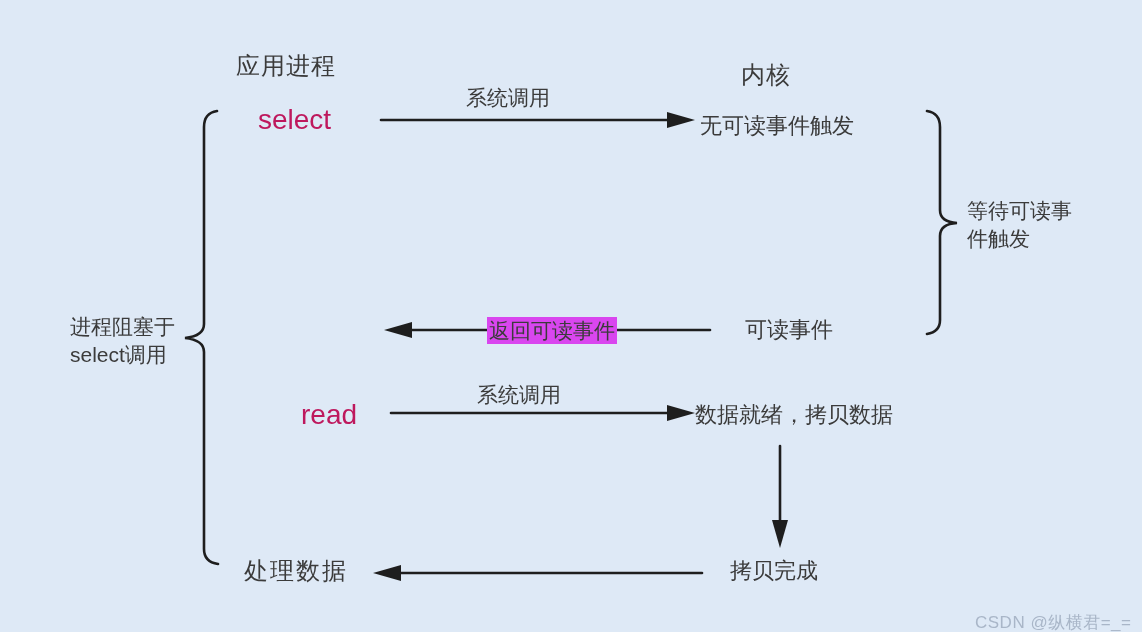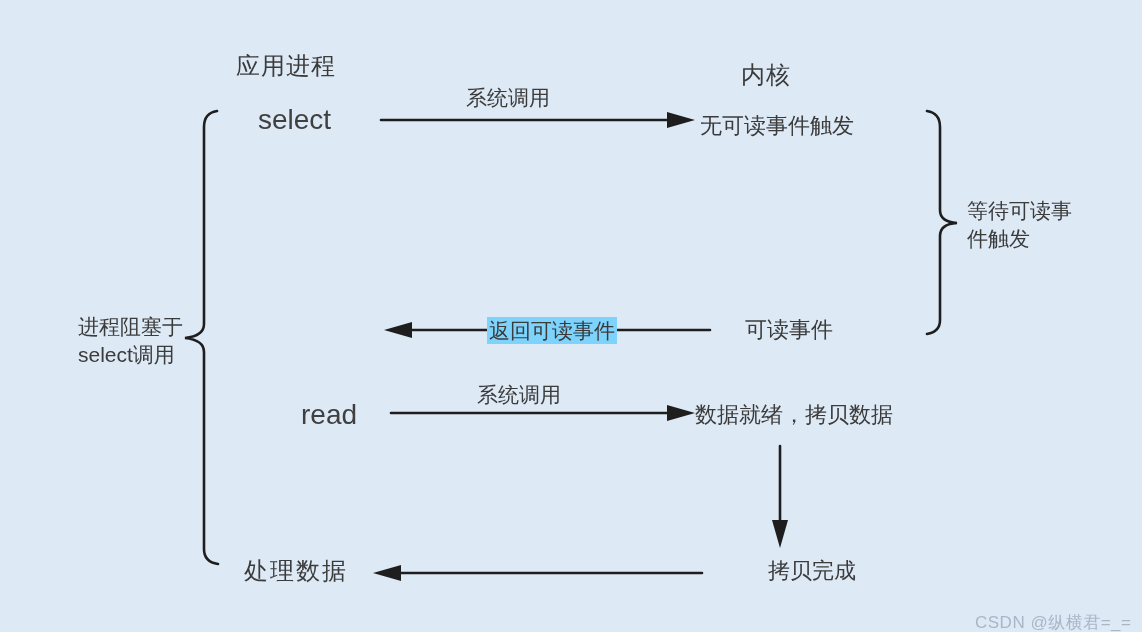--- a/index.html
+++ b/index.html
@@ -15,28 +15,28 @@
     overflow: hidden;
   }
   .lbl {
     position: absolute;
     color: #3b3b3b;
     white-space: nowrap;
     line-height: 1.3;
   }
   .cn    { font-size: 22px; }
   .hdr   { font-size: 24px; letter-spacing: 1px; text-align: center; }
-  .latin { font-size: 28px; color: #404040; }
+  .latin { font-size: 28px; color: #be185d; }
   .small { font-size: 21px; }
   .two-line { white-space: normal; line-height: 1.35; width: 120px; }
   .arrow-label {
     font-size: 21px;
   }
   .on-line-bg {
-    background: #7dd3fc;
+    background: #d946ef;
     padding: 0 2px;
   }
   #svg-layer {
     position: absolute;
     left: 0; top: 0;
     width: 1142px; height: 640px;
   }
   #svg-layer line, #svg-layer path {
     stroke: #1e1e1e;
     stroke-width: 2.6;
@@ -103,28 +103,28 @@
   <div class="lbl cn" style="left:700px; top:112px;">无可读事件触发</div>
 
   <div class="lbl small two-line" style="left:967px; top:197px;">
     <span>等待可读事</span><br>
     <span>件触发</span>
   </div>
 
   <div class="lbl arrow-label on-line-bg" style="left:487px; top:317px;">返回可读事件</div>
   <div class="lbl cn" style="left:745px; top:316px;">可读事件</div>
 
-  <div class="lbl small two-line" style="left:70px; top:313px;margin-left:8px;">
+  <div class="lbl small two-line" style="left:70px; top:313px;">
     <span>进程阻塞于</span><br>
     <span>select调用</span>
   </div>
 
   <div class="lbl latin" style="left:258px; top:397px;margin-left:43px;">read</div>
   <div class="lbl arrow-label" style="left:477px; top:381px;">系统调用</div>
   <div class="lbl cn" style="left:695px; top:401px;">数据就绪，拷贝数据</div>
 
-  <div class="lbl cn" style="left:768px; top:557px;">拷贝完成</div>
+  <div class="lbl cn" style="left:730px; top:557px;">拷贝完成</div>
   <div class="lbl hdr" style="left:244px; top:555px; letter-spacing:2px;">处理数据</div>
 
   <div class="watermark">CSDN @纵横君=_=</div>
 
   <div class="bottom-strip"></div>
 </div>
 
 </body></html>

